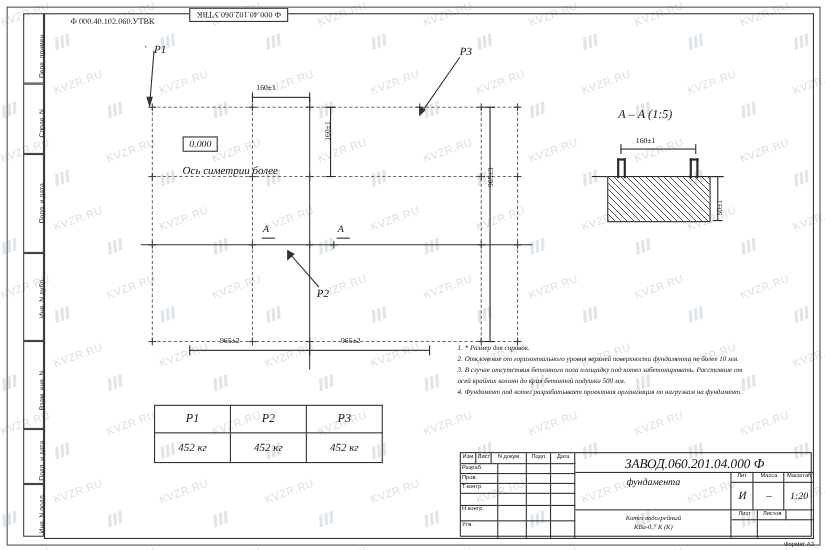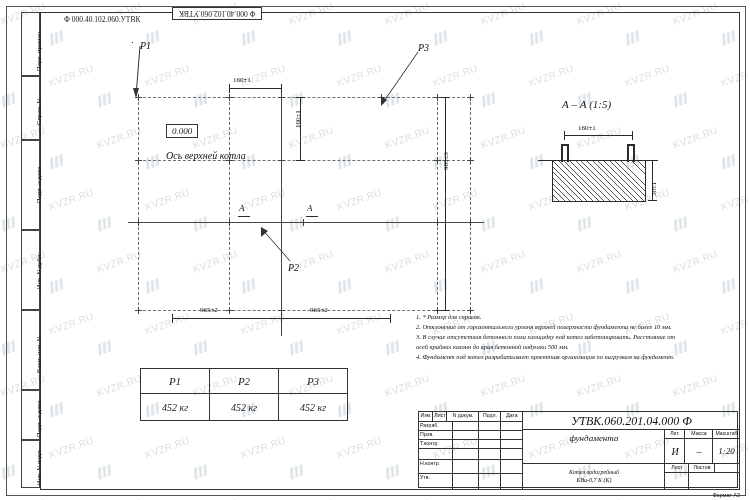--- a/index.html
+++ b/index.html
@@ -558,21 +558,21 @@
   <div class="lbl lbl-i" style="left:418px;top:42px;font-size:10px;">Р3</div>
 
   <svg style="position:absolute;left:256px;top:225px;" width="60" height="50">
     <line x1="6" y1="4" x2="34" y2="36" stroke="#333" stroke-width="1"></line>
     <polygon points="5,2 5,12 12,6" fill="#333"></polygon>
   </svg>
   <div class="lbl lbl-i" style="left:288px;top:262px;font-size:10px;">Р2</div>
 
   <div class="box000" style="left:166px;top:124px;">0.000</div>
 
-  <div class="lbl lbl-i" style="left:166px;top:150px;font-size:10px;">Ось верхней котла</div>
+  <div class="lbl lbl-i" style="left:166px;top:150px;font-size:10px;">Ось симетрии более</div>
 
   <div class="arrow-lbl" style="left:239px;top:203px;">А</div>
   <div class="arrow-lbl" style="left:307px;top:203px;">А</div>
   <div class="ln" style="left:238px;top:216px;width:12px;height:1px;"></div>
   <div class="ln" style="left:306px;top:216px;width:12px;height:1px;"></div>
 
   <div class="ln" style="left:229px;top:88px;width:52px;height:1px;"></div>
   <div class="ln" style="left:229px;top:84px;width:1px;height:9px;"></div>
   <div class="ln" style="left:281px;top:84px;width:1px;height:9px;"></div>
   <div class="dim" style="left:233px;top:76px;">160±1</div>
@@ -683,21 +683,21 @@
     <div class="cell" style="left:0;top:48px;width:34px;height:14px;">Н.контр.</div>
     <div class="cell" style="left:34px;top:48px;width:26px;height:14px;"></div>
     <div class="cell" style="left:60px;top:48px;width:22px;height:14px;"></div>
     <div class="cell" style="left:82px;top:48px;width:22px;height:14px;"></div>
 
     <div class="cell nbb" style="left:0;top:62px;width:34px;height:15px;">Утв.</div>
     <div class="cell nbb" style="left:34px;top:62px;width:26px;height:15px;"></div>
     <div class="cell nbb" style="left:60px;top:62px;width:22px;height:15px;"></div>
     <div class="cell nbb" style="left:82px;top:62px;width:22px;height:15px;"></div>
 
-    <div class="cell big" style="left:104px;top:0;width:216px;height:18px;line-height:18px;border-right:none;">УТВК.060.201.04.000  Ф</div>
+    <div class="cell big" style="left:104px;top:0;width:216px;height:18px;line-height:18px;border-right:none;">ЗАВОД.060.201.04.000  Ф</div>
 
     <div class="cell mid" style="left:104px;top:18px;width:142px;height:34px;padding-top:3px;">
       <div>фундамента</div>
     </div>
 
     <div class="cell ctr" style="left:246px;top:18px;width:20px;height:9px;">Лит.</div>
     <div class="cell ctr" style="left:266px;top:18px;width:28px;height:9px;">Масса</div>
     <div class="cell ctr nb" style="left:294px;top:18px;width:26px;height:9px;">Масштаб</div>
 
     <div class="cell ctr" style="left:246px;top:27px;width:20px;height:25px;font-size:10px;font-family:'Liberation Serif',serif;font-style:italic;line-height:25px;">И</div>

